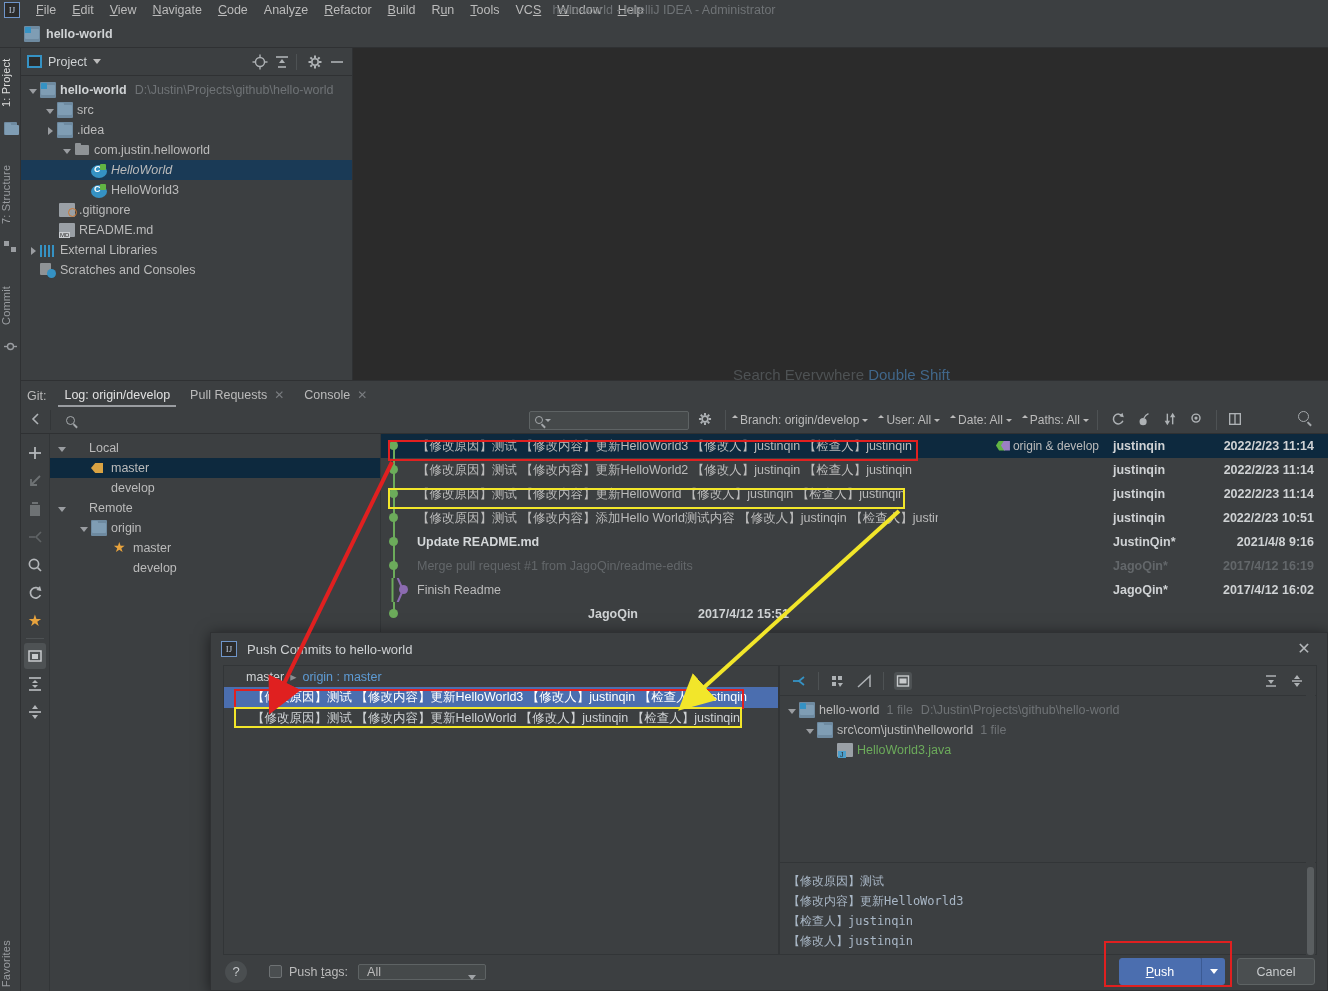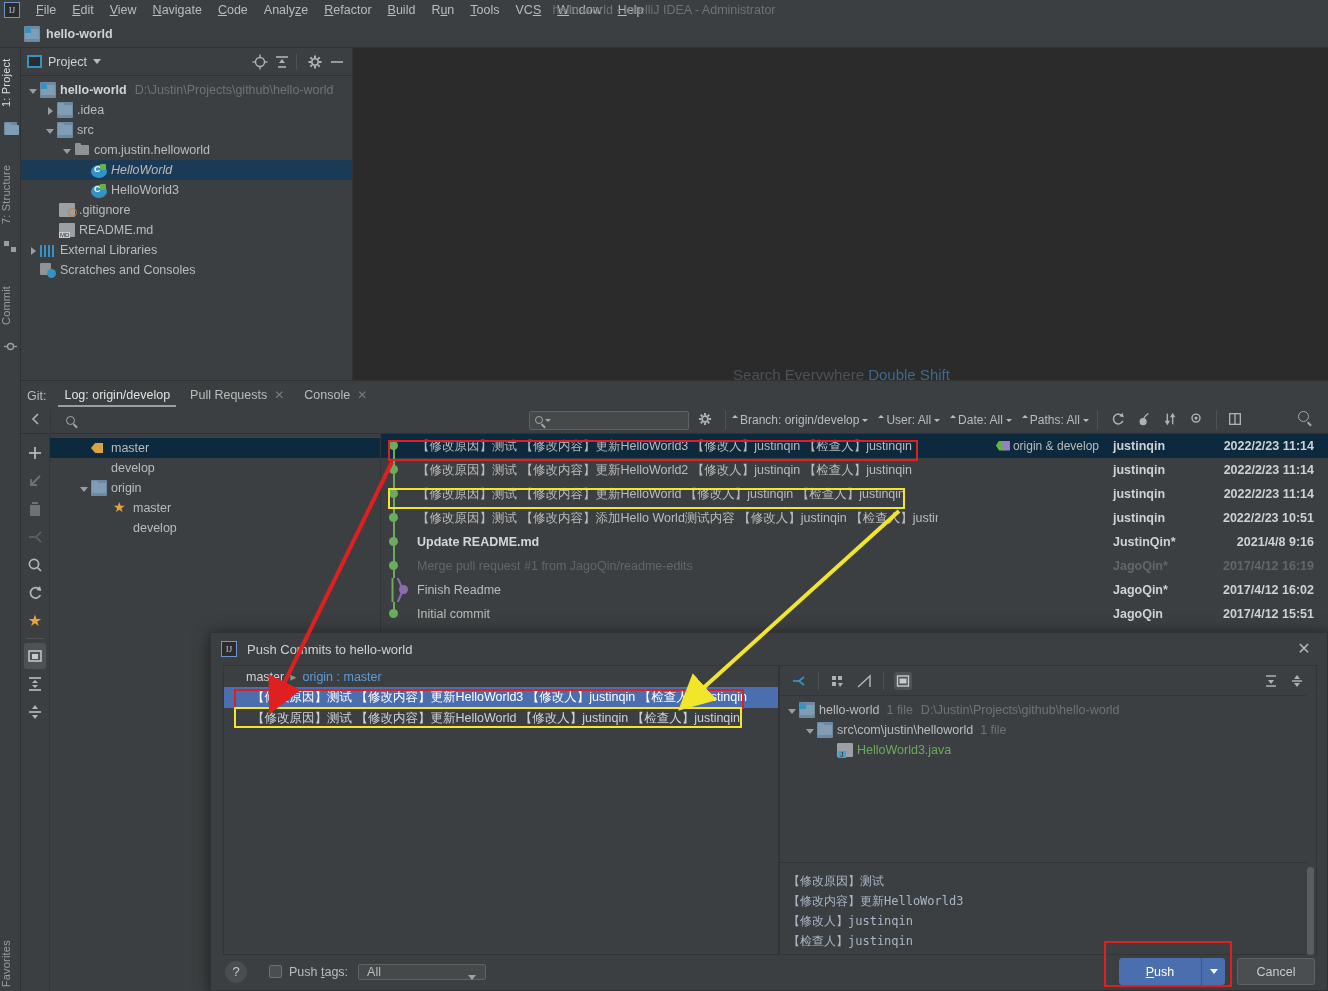--- a/index.html
+++ b/index.html
@@ -476,28 +476,28 @@
     </div>
 
     <div class="tree" id="proj-tree">
         <div class="tnode" style="padding-left: 6px;">
           <span class="twist d"></span>
           <span class="tico ic-folder ic-module"></span>
           <span class="tlabel b">hello-world</span>
           <span class="tpath">D:\Justin\Projects\github\hello-world</span>
         </div>
         <div class="tnode" style="padding-left: 23px;">
+          <span class="twist d"></span>
+          <span class="tico ic-folder"></span>
+          <span class="tlabel">src</span>
+        </div>
+        <div class="tnode" style="padding-left: 23px;">
           <span class="twist r"></span>
           <span class="tico ic-folder"></span>
           <span class="tlabel">.idea</span>
-        </div>
-        <div class="tnode" style="padding-left: 23px;">
-          <span class="twist d"></span>
-          <span class="tico ic-folder"></span>
-          <span class="tlabel">src</span>
         </div>
         <div class="tnode" style="padding-left: 40px;">
           <span class="twist d"></span>
           <span class="tico ic-pkg"></span>
           <span class="tlabel">com.justin.helloworld</span>
         </div>
         <div class="tnode sel focus" style="padding-left: 57px;">
           <span class="twist"></span>
           <span class="tico ic-class"></span>
           <span class="tlabel">HelloWorld</span>
@@ -686,31 +686,41 @@
       <div class="gb">
         <svg width="22" height="26" viewBox="0 0 22 26">
             <line x1="5" y1="13" x2="17" y2="13" stroke="#b4b7ba" stroke-width="1.7"></line>
             <polygon points="11,6 8,10 14,10" fill="#b4b7ba"></polygon>
             <polygon points="11,20 8,16 14,16" fill="#b4b7ba"></polygon>
           </svg>
       </div>
     </div>
 
     <div class="branchtree" id="branch-tree">
+        <div class="brow" style="padding-left: 6px;">
+          <span class="twist d"></span>
+          <span class="tico"></span>
+          <span>Local</span>
+        </div>
         <div class="brow sel" style="padding-left: 28px;">
           <span class="twist"></span>
           <span class="tico">
             <span class="tagico" style="display:block;margin-top:3px;"></span>
           </span>
           <span>master</span>
         </div>
         <div class="brow" style="padding-left: 28px;">
           <span class="twist"></span>
           <span class="tico"></span>
           <span>develop</span>
+        </div>
+        <div class="brow" style="padding-left: 6px;">
+          <span class="twist d"></span>
+          <span class="tico"></span>
+          <span>Remote</span>
         </div>
         <div class="brow" style="padding-left: 28px;">
           <span class="twist d"></span>
           <span class="tico ic-folder"></span>
           <span>origin</span>
         </div>
         <div class="brow" style="padding-left: 50px;">
           <span class="twist"></span>
           <span class="tico starico">★</span>
           <span>master</span>
@@ -795,21 +805,20 @@
           <div class="cmsg">Finish Readme</div>
           <div class="crefs"></div>
           <div class="cauthor">JagoQin*</div>
           <div class="cdate">2017/4/12 16:02</div>
         </div>
         <div class="crow">
           <div class="cgraph">
             <span class="cn-line" style="top:0px;height:12px;"></span>
             <span class="cn-dot"></span>
           </div>
-          <div class="cmsg">Initial commit</div>
           <div class="crefs"></div>
           <div class="cauthor">JagoQin</div>
           <div class="cdate">2017/4/12 15:51</div>
         </div>
       </div>
   </div>
 
   <div class="hl red" style="left:388px;top:440px;width:530px;height:21px;"></div>
   <div class="hl yellow" style="left:388px;top:488px;width:517px;height:21px;"></div>
 
@@ -899,22 +908,22 @@
             <div class="tnode" style="padding-left: 42px;">
               <span class="twist"></span>
               <span class="tico ic-file java"></span>
               <span style="color: rgb(108, 171, 91);">HelloWorld3.java</span>
             </div>
           </div>
 
         <div class="pr-detail" id="commit-detail">
             <div>【修改原因】测试</div>
             <div>【修改内容】更新HelloWorld3</div>
+            <div>【检查人】justinqin</div>
             <div>【修改人】justinqin</div>
-            <div>【检查人】justinqin</div>
           </div>
 
         <div class="vscroll">
           <i style="top:200px;height:88px;"></i>
         </div>
       </div>
     </div>
 
     <div class="dlg-footer">
       <div class="help-btn">?</div>

